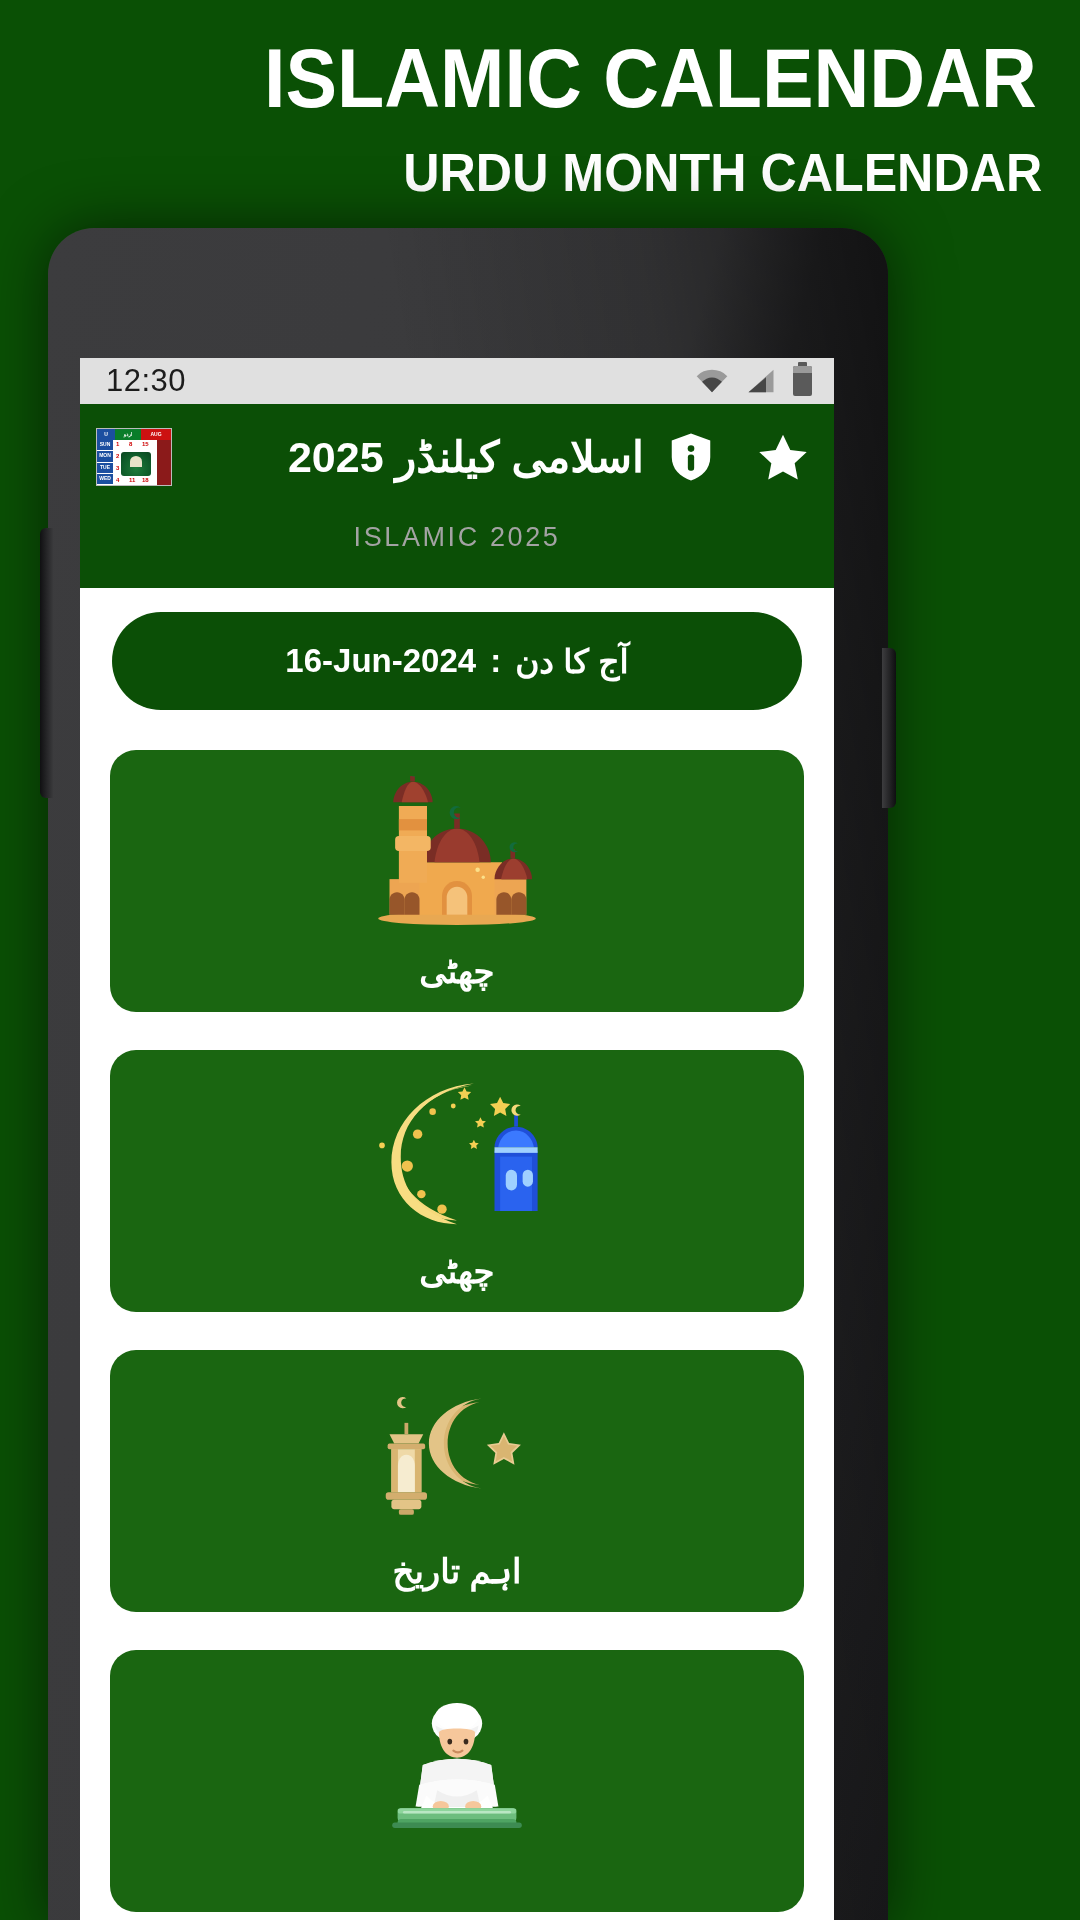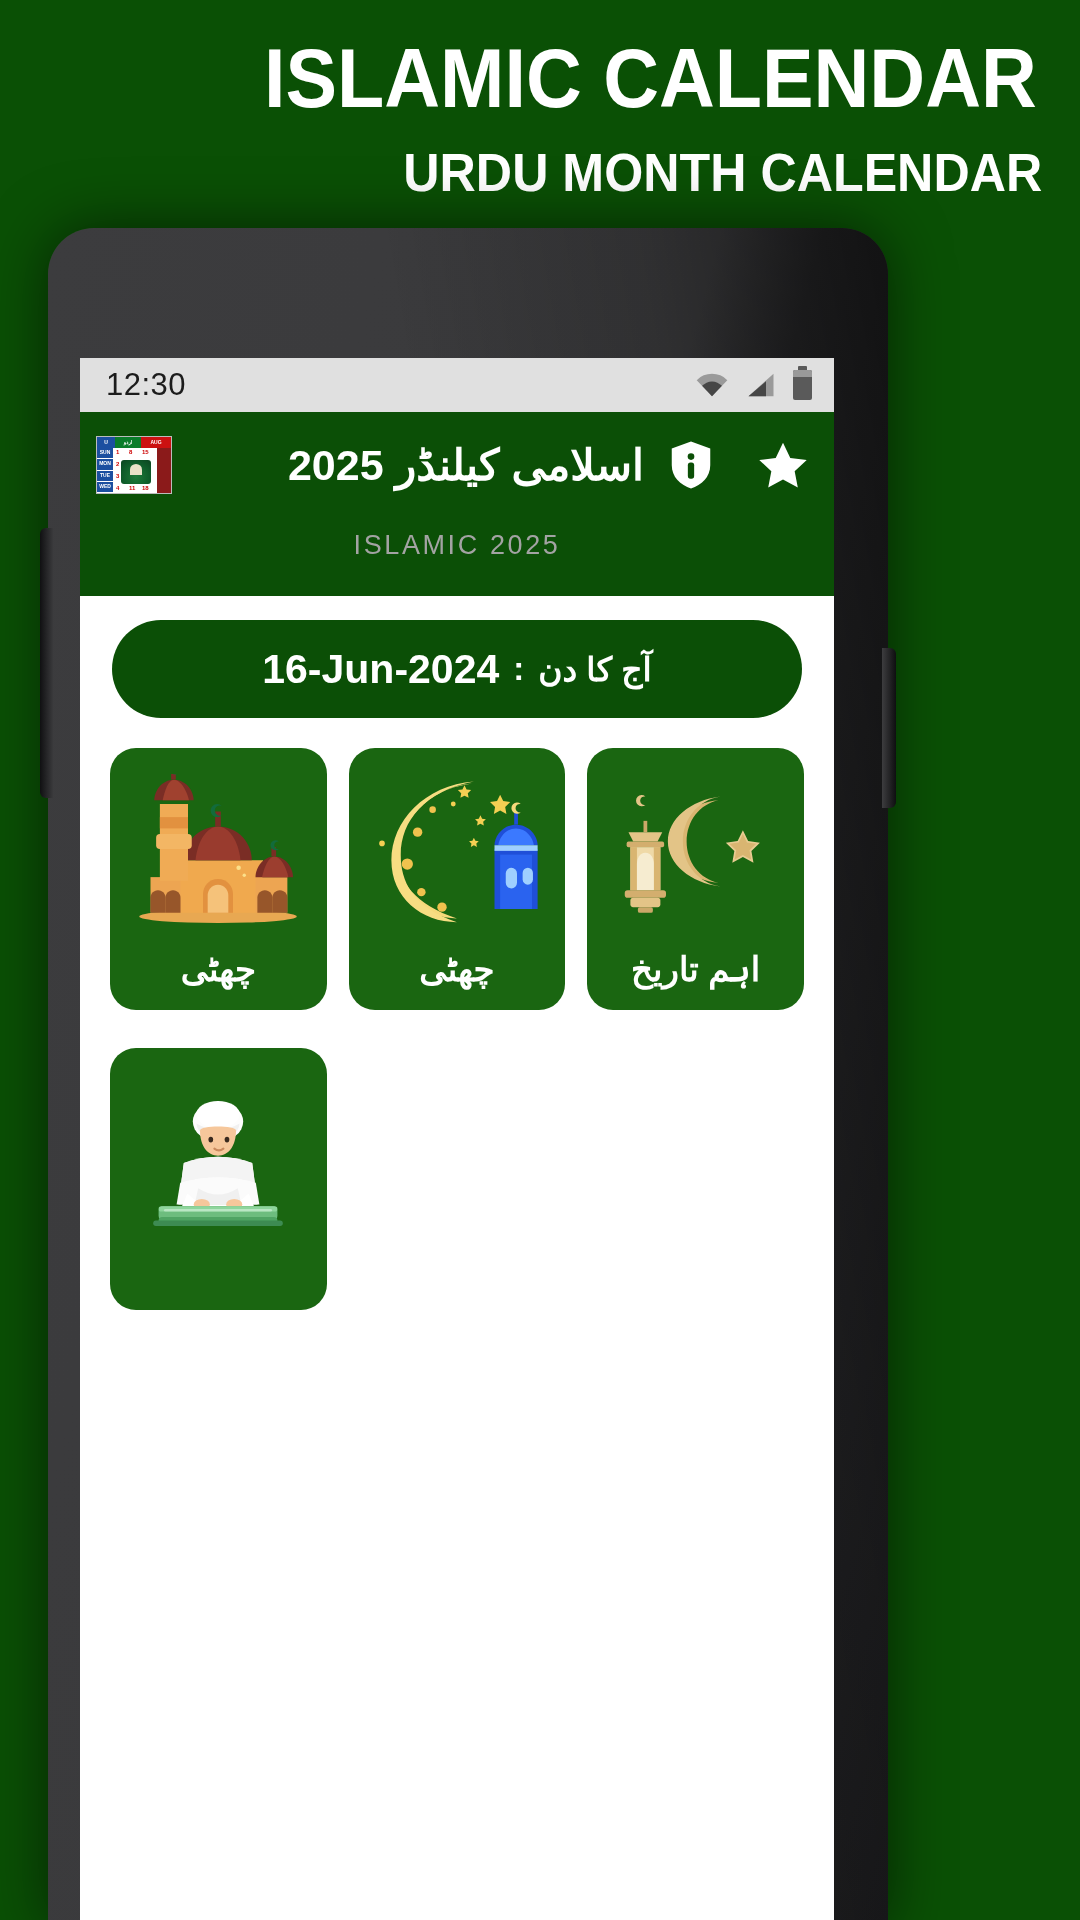--- a/index.html
+++ b/index.html
@@ -88,21 +88,21 @@
   .screen {
     position:absolute;
     left:40px; top:130px;
     width:754px; height:1570px;
     background:#ffffff;
     overflow:hidden;
   }
 
   
   .statusbar{
-    height:54px;background:#e0e0e0;display:flex;align-items:center;
+    height:46px;background:#e0e0e0;display:flex;align-items:center;
     justify-content:space-between;padding:0 22px 0 26px;
   }
   .status-time{font-size:31px;color:#1c1c1c;font-weight:400;letter-spacing:.5px;}
   .status-icons{display:flex;align-items:center;gap:17px;}
   .ic-wifi{width:34px;height:26px;position:relative;}
   .ic-signal{width:30px;height:26px;}
   .ic-batt{width:19px;height:30px;position:relative;}
   .ic-batt .cap{position:absolute;left:5px;top:-4px;width:9px;height:5px;background:#5a5a5a;border-radius:1px;}
   .ic-batt .body{position:absolute;inset:0;background:#5a5a5a;border-radius:2px;}
   .ic-batt .top{position:absolute;left:0;top:0;width:100%;height:23%;background:#9a9a9a;border-radius:2px 2px 0 0;}
@@ -149,24 +149,24 @@
   }
 
   
   .content{background:#ffffff;height:calc(100% - 58px - 106px - 78px);padding:0 30px;}
 
   .datebar{
     margin:24px 2px 0 2px;height:98px;background:#0b4f06;border-radius:49px;
     display:flex;align-items:center;justify-content:center;gap:14px;
     color:#ffffff;font-size:33px;font-weight:bold;direction:rtl;
   }
-  .datebar .dnum{direction:ltr;font-size:41px;font-weight:bold;}
+  .datebar .dnum{direction:ltr;font-size:33px;font-weight:bold;}
 
   .grid{
-    margin-top:30px;display:grid;grid-template-columns:1fr 1fr 1fr;
+    margin-top:40px;display:grid;grid-template-columns:1fr;
     column-gap:22px;row-gap:38px;
   }
   .card{
     background:#1a6611;border-radius:26px;height:262px;
     display:flex;flex-direction:column;align-items:center;justify-content:flex-end;
     padding-bottom:14px;position:relative;overflow:hidden;
   }
   .card-art{flex:1;display:flex;align-items:center;justify-content:center;width:100%;}
   .card-label{
     color:#ffffff;font-size:34px;font-weight:bold;direction:rtl;line-height:1.2;

